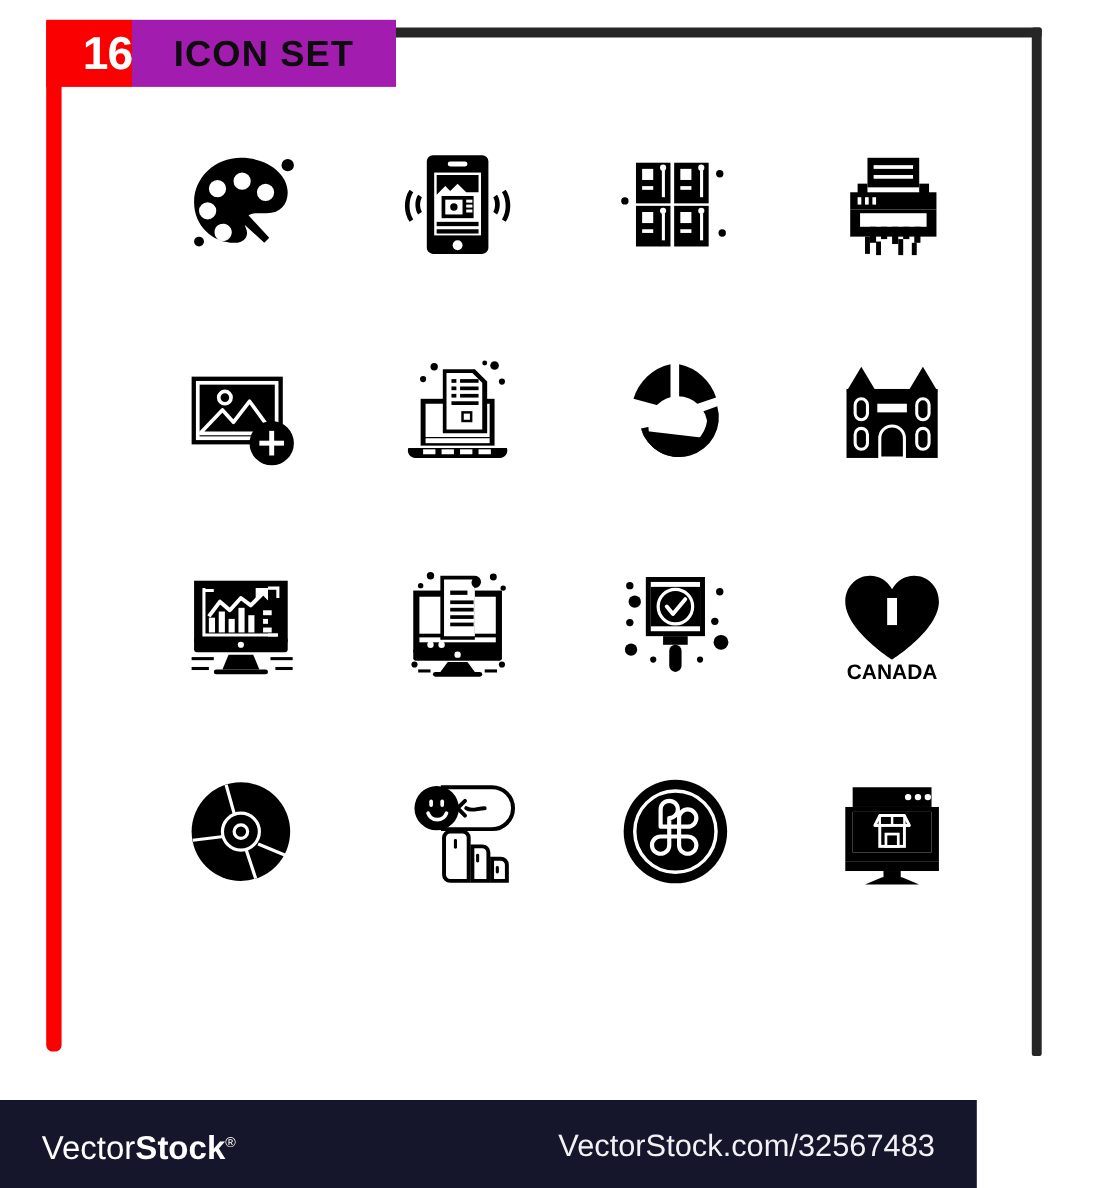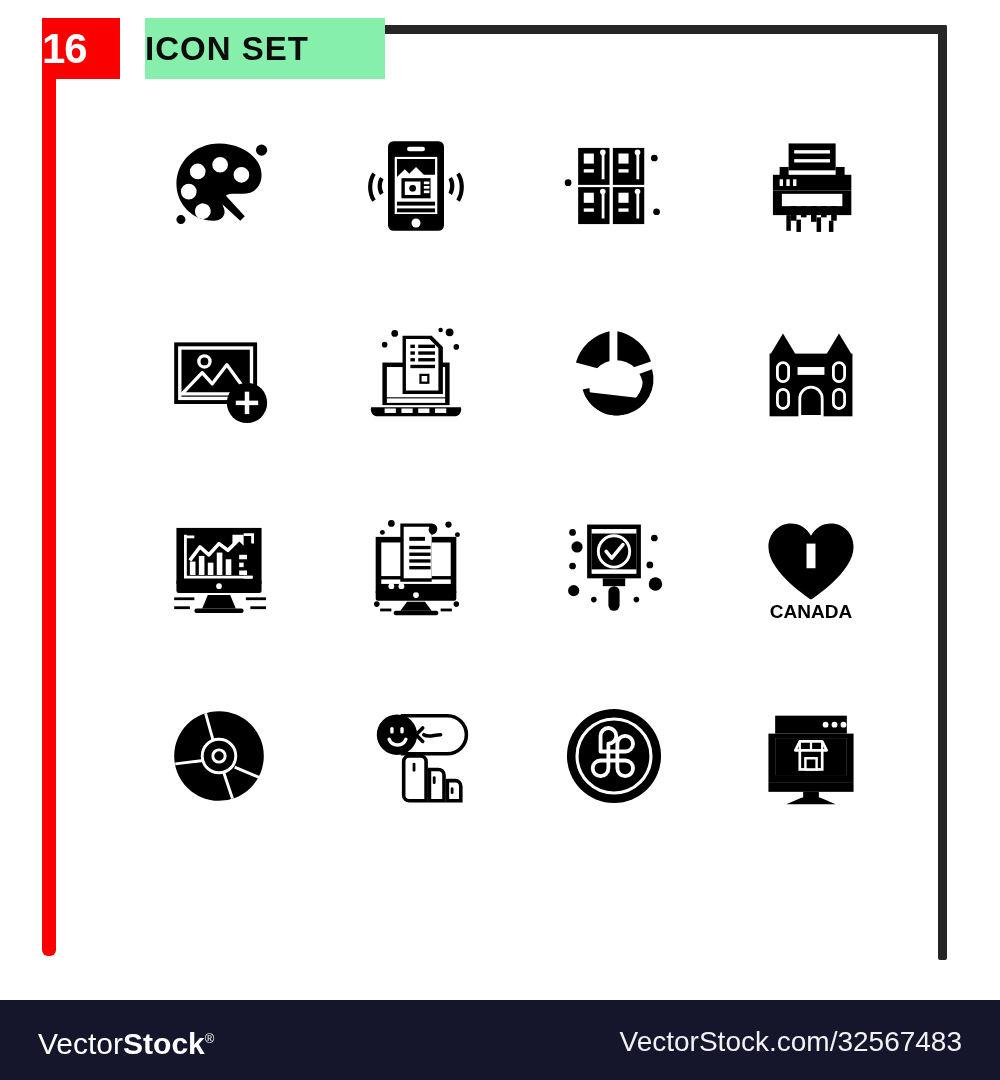--- a/index.html
+++ b/index.html
@@ -61,36 +61,36 @@
     position: absolute;
     left: 42px;
     top: 18px;
     width: 78px;
     height: 61px;
     background: #fa0000;
     color: #ffffff;
     font-size: 42px;
     font-weight: bold;
     line-height: 61px;
-    text-align: left;
+    text-align: right;
     letter-spacing: -1px;
   }
   .badge-title {
     position: absolute;
     left: 120px;
     top: 18px;
     width: 240px;
     height: 61px;
-    background: #86efac;
+    background: #a21caf;
     color: #0d0d0d;
     font-size: 33px;
     font-weight: bold;
     line-height: 61px;
+    text-align: center;
     letter-spacing: 1px;
-    margin-left: 25px;
   }
 
   
   #icon-grid {
     position: absolute;
     left: 120px;
     top: 130px;
     width: 790px;
     height: 760px;
     display: grid;
@@ -106,21 +106,21 @@
     height: 112px;
     display: block;
     fill: #000000;
   }
 
   
   #footer {
     position: absolute;
     left: 0;
     top: 1000px;
-    width: 1000px;
+    width: 888px;
     height: 80px;
     background: #15162b;
   }
   .vs-logo {
     position: absolute;
     left: 38px;
     top: 22px;
     color: #ffffff;
     font-size: 30px;
     line-height: 34px;

